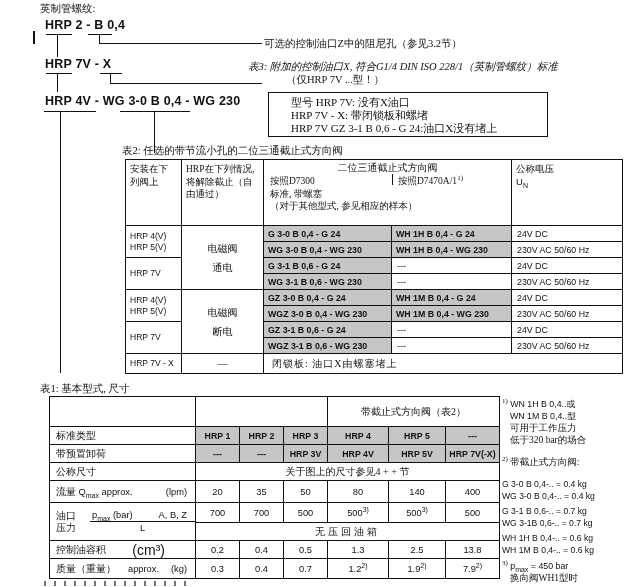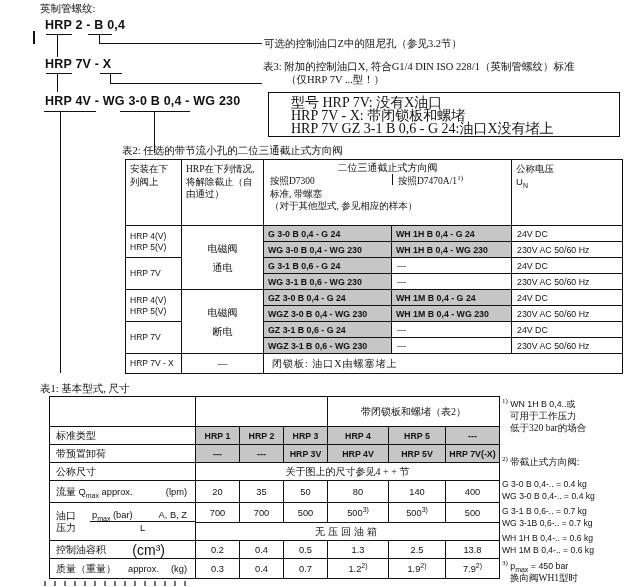--- a/index.html
+++ b/index.html
@@ -5,22 +5,22 @@
   html,body{margin:0;padding:0;background:#fff;}
   .page{position:relative;width:626px;height:587px;background:#ffffff;color:#111;
         font-family:"Liberation Serif","DejaVu Serif",serif;overflow:hidden;}
   .abs{position:absolute;}
   .sans{font-family:"Liberation Sans","DejaVu Sans",sans-serif;}
   .code{font-family:"Liberation Sans","DejaVu Sans",sans-serif;font-weight:bold;font-size:12.5px;letter-spacing:.2px;text-align:right;}
   .hl{position:absolute;border-top:1.5px solid #111;}
   .vl{position:absolute;border-left:1.5px solid #111;}
   .zh{font-size:10.5px;}
   
-  .typebox{position:absolute;left:268px;top:92px;width:352px;height:45px;border:1.2px solid #111;
-           padding:3px 0 0 22px;box-sizing:border-box;font-size:14px;line-height:13px;}
+  .typebox{position:absolute;left:268px;top:92px;width:280px;height:45px;border:1.2px solid #111;
+           padding:3px 0 0 22px;box-sizing:border-box;font-size:11px;line-height:13px;}
   
   table{border-collapse:collapse;table-layout:fixed;}
   td,th{border:1px solid #111;padding:0;vertical-align:middle;overflow:hidden;}
   .shade{background:#c6c6c6;}
   sup.sp{font-size:7px;vertical-align:super;line-height:0;}
   sub.sb{font-size:7px;vertical-align:sub;line-height:0;}
   
   .t2{position:absolute;left:125px;top:159px;width:497px;font-size:10px;}
   .t2 th{font-weight:normal;vertical-align:top;text-align:left;padding:3px 4px;font-size:9.5px;line-height:12.5px;}
   .t2 tr.r{height:16px;}
@@ -81,21 +81,21 @@
   <div class="vl" style="left:99px;top:34px;height:9px;"></div>
   <div class="hl" style="left:99px;top:43px;width:163px;"></div>
   <div class="abs zh" style="left:264px;top:37px;">可选的控制油口Z中的阻尼孔（参见3.2节）</div>
 
   <div class="abs code" style="left:45px;top:57px;">HRP 7V - X</div>
   <div class="hl" style="left:46px;top:73px;width:26px;"></div>
   <div class="vl" style="left:57px;top:73px;height:19px;"></div>
   <div class="hl" style="left:100px;top:73px;width:22px;"></div>
   <div class="vl" style="left:110px;top:73px;height:10px;"></div>
   <div class="hl" style="left:110px;top:83px;width:152px;"></div>
-  <div class="abs zh" style="left:263px;top:60px;">表3: 附加的控制油口X, 符合G1/4  DIN ISO 228/1（英制管螺纹）标准</div>
+  <div class="abs zh" style="left:248px;top:60px;font-style:italic;">表3: 附加的控制油口X, 符合G1/4  DIN ISO 228/1（英制管螺纹）标准</div>
   <div class="abs zh" style="left:286px;top:73px;">（仅HRP 7V ...型！）</div>
 
   <div class="abs code" style="left:45px;top:94px;">HRP 4V - WG 3-0 B 0,4 - WG 230</div>
   <div class="hl" style="left:44px;top:111px;width:52px;"></div>
   <div class="vl" style="left:60px;top:111px;height:262px;"></div>
   <div class="hl" style="left:120px;top:111px;width:70px;"></div>
   <div class="vl" style="left:154px;top:111px;height:42px;"></div>
 
   <div class="typebox">
     <div>型号 HRP 7V: 没有X油口</div>
@@ -195,21 +195,21 @@
         <col style="width:44px">
         <col style="width:44px">
         <col style="width:61px">
         <col style="width:57px">
         <col style="width:54px">
       </colgroup>
     <tbody>
         <tr style="height:30px">
       <td></td>
       <td colspan="3"></td>
-      <td colspan="3" class="span-c">带闭锁板和螺堵（表2）</td>
+      <td colspan="3" class="span-c">带截止式方向阀（表2）</td>
     </tr>
     <tr style="height:18px">
       <td class="lbl">标准类型</td>
       <td class="hdr shade">HRP 1</td>
       <td class="hdr shade">HRP 2</td>
       <td class="hdr shade">HRP 3</td>
       <td class="hdr shade">HRP 4</td>
       <td class="hdr shade">HRP 5</td>
       <td class="hdr shade">---</td>
     </tr>
@@ -293,20 +293,21 @@
       <td class="v"><span>0.7</span><sup class="sp"></sup></td>
       <td class="v"><span>1.2</span><sup class="sp">2)</sup></td>
       <td class="v"><span>1.9</span><sup class="sp">2)</sup></td>
       <td class="v"><span>7.9</span><sup class="sp">2)</sup></td>
     </tr>
   </tbody>
     </table>
 
   <div class="fn" style="top:398px;">
     <div><sup class="sp">1)</sup> <span class="sans" style="font-size:8.8px">WN 1H B 0,4..或</span></div>
+    <div style="padding-left:8px"><span class="sans" style="font-size:8.8px">WN 1M B 0,4..型</span></div>
     <div style="padding-left:8px">可用于工作压力</div>
     <div style="padding-left:8px">低于320  bar的场合</div>
   </div>
 
   <div class="fn" style="top:456px;">
     <sup class="sp">2)</sup> <span>带截止式方向阀:</span>
   </div>
 
   <div class="fnw" style="top:479px;">
     <div>G 3-0 B 0,4-..  = 0.4 kg</div>

